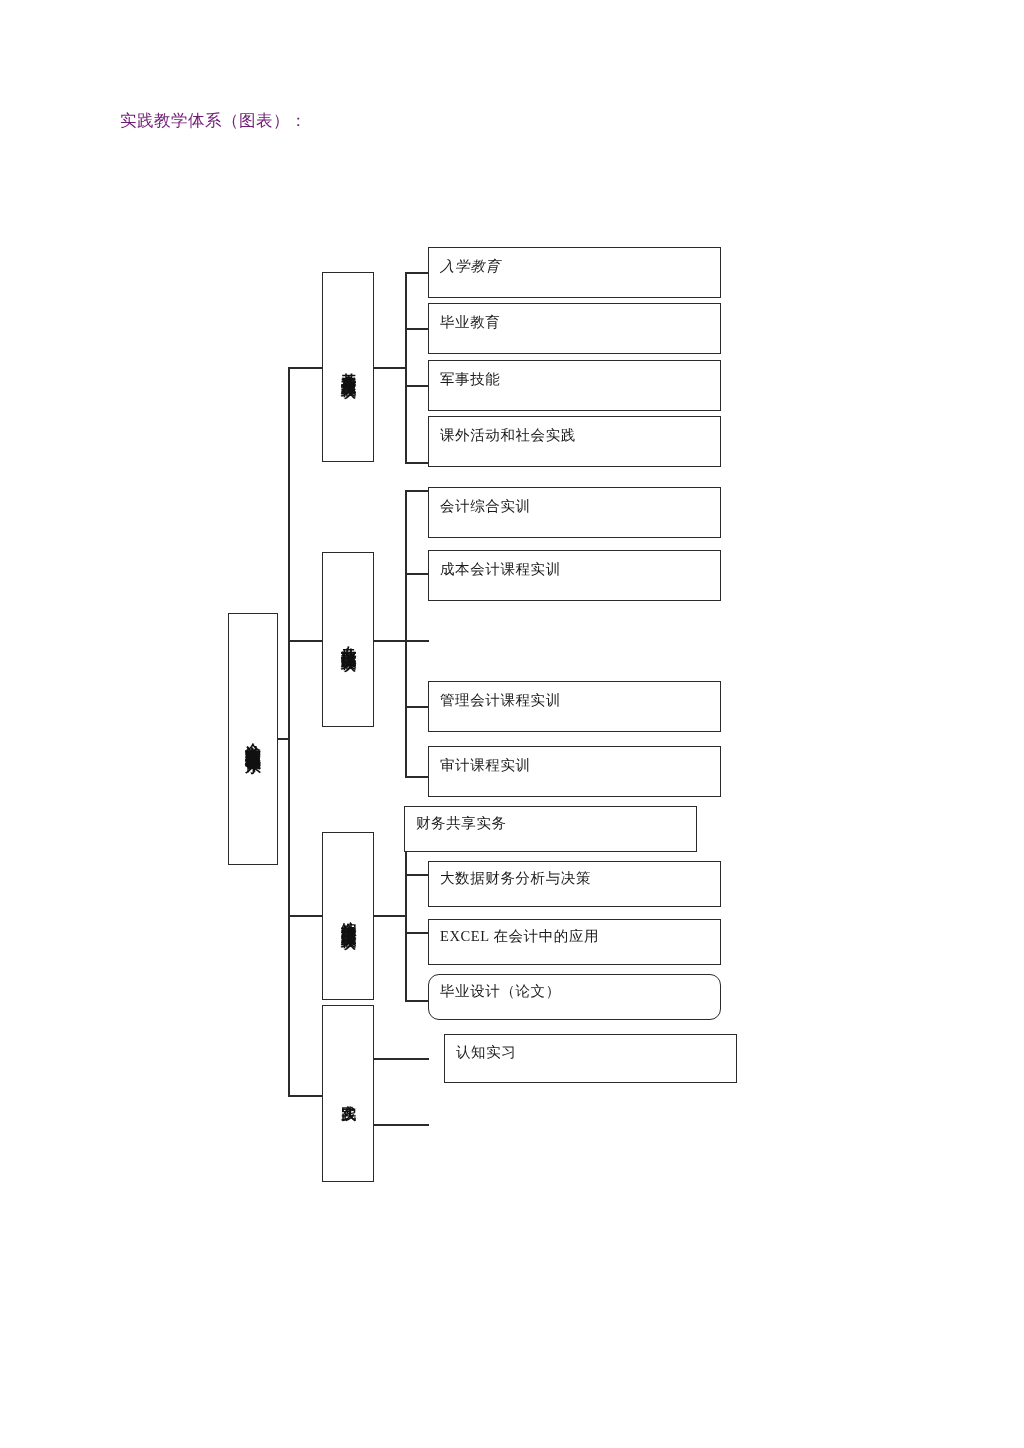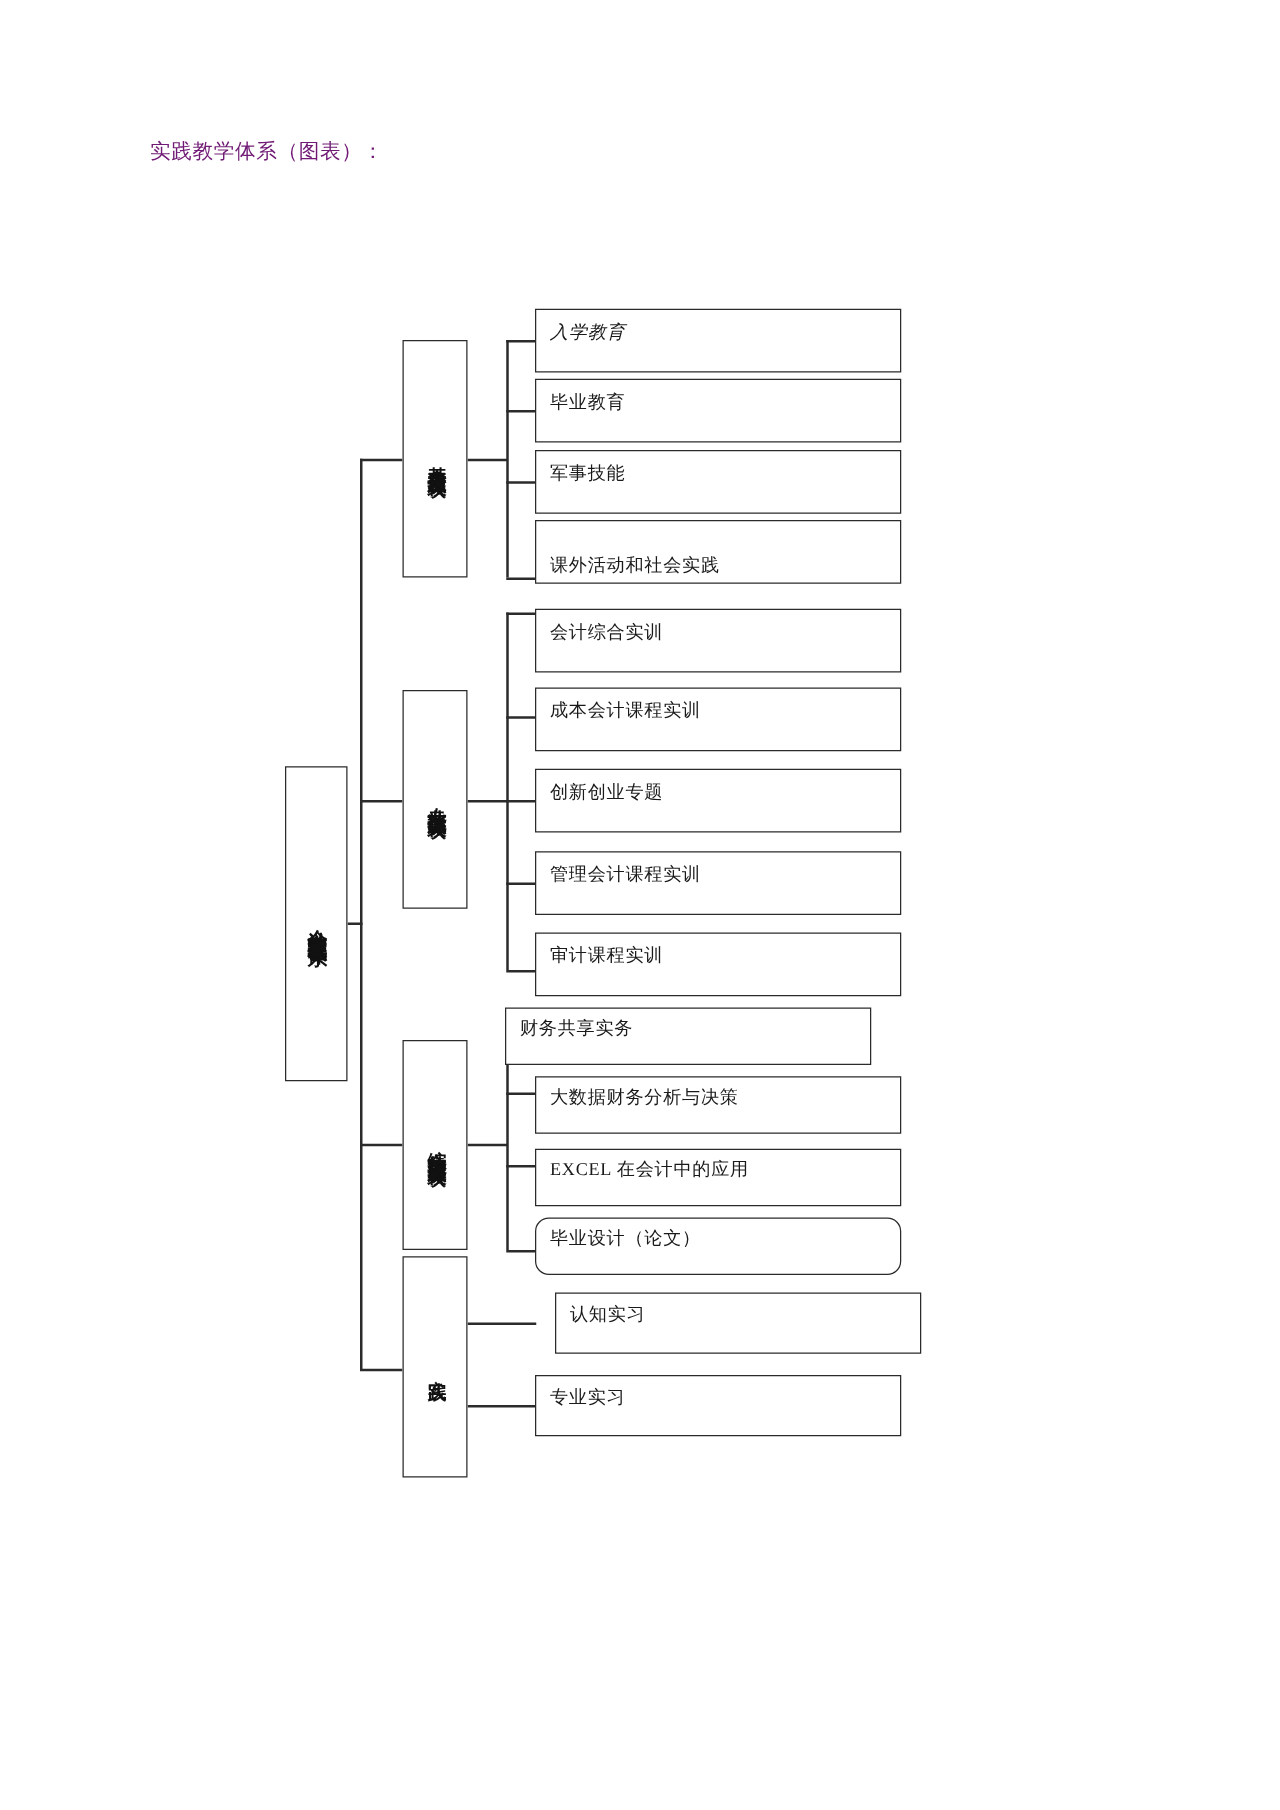--- a/index.html
+++ b/index.html
@@ -120,43 +120,40 @@
 
   <div class="node leaf" style="left:428px; top:247px; width:293px; height:51px;font-style:italic;">
     <span class="ltext">入学教育</span>
   </div>
   <div class="node leaf" style="left:428px; top:303px; width:293px; height:51px;">
     <span class="ltext">毕业教育</span>
   </div>
   <div class="node leaf" style="left:428px; top:360px; width:293px; height:51px;">
     <span class="ltext">军事技能</span>
   </div>
-  <div class="node leaf" style="left:428px; top:416px; width:293px; height:51px;align-items:flex-end;">
+  <div class="node leaf" style="left:428px; top:416px; width:293px; height:51px;">
     <span class="ltext">课外活动和社会实践</span>
   </div>
 
   <div class="node vnode" style="left:322px; top:552px; width:52px; height:175px;">
     <span class="vtext">专业技能训练模块</span>
   </div>
   <div class="line hline" style="left:374px; top:640px; width:32px;"></div>
   <div class="line vline" style="left:405px; top:490px; height:286px;"></div>
   <div class="line hline" style="left:405px; top:490px; width:24px;"></div>
   <div class="line hline" style="left:405px; top:573px; width:24px;"></div>
   <div class="line hline" style="left:405px; top:640px; width:24px;"></div>
   <div class="line hline" style="left:405px; top:706px; width:24px;"></div>
   <div class="line hline" style="left:405px; top:776px; width:24px;"></div>
 
   <div class="node leaf" style="left:428px; top:487px; width:293px; height:51px;">
     <span class="ltext">会计综合实训</span>
   </div>
   <div class="node leaf" style="left:428px; top:550px; width:293px; height:51px;">
     <span class="ltext">成本会计课程实训</span>
-  </div>
-  <div class="node leaf" style="left:428px; top:615px; width:293px; height:51px;">
-    <span class="ltext">创新创业专题</span>
   </div>
   <div class="node leaf" style="left:428px; top:681px; width:293px; height:51px;">
     <span class="ltext">管理会计课程实训</span>
   </div>
   <div class="node leaf" style="left:428px; top:746px; width:293px; height:51px;">
     <span class="ltext">审计课程实训</span>
   </div>
 
   <div class="node vnode" style="left:322px; top:832px; width:52px; height:168px;">
     <span class="vtext">综合技能应用训练模块</span>
@@ -183,17 +180,14 @@
 
   <div class="node vnode" style="left:322px; top:1005px; width:52px; height:177px;">
     <span class="vtext">实践</span>
   </div>
   <div class="line hline" style="left:374px; top:1058px; width:55px;"></div>
   <div class="line hline" style="left:374px; top:1124px; width:55px;"></div>
 
   <div class="node leaf" style="left:428px; top:1034px; width:293px; height:49px;margin-left:16px;">
     <span class="ltext">认知实习</span>
   </div>
-  <div class="node leaf" style="left:428px; top:1100px; width:293px; height:49px;">
-    <span class="ltext">专业实习</span>
-  </div>
 
 </div>
 
 </body></html>

